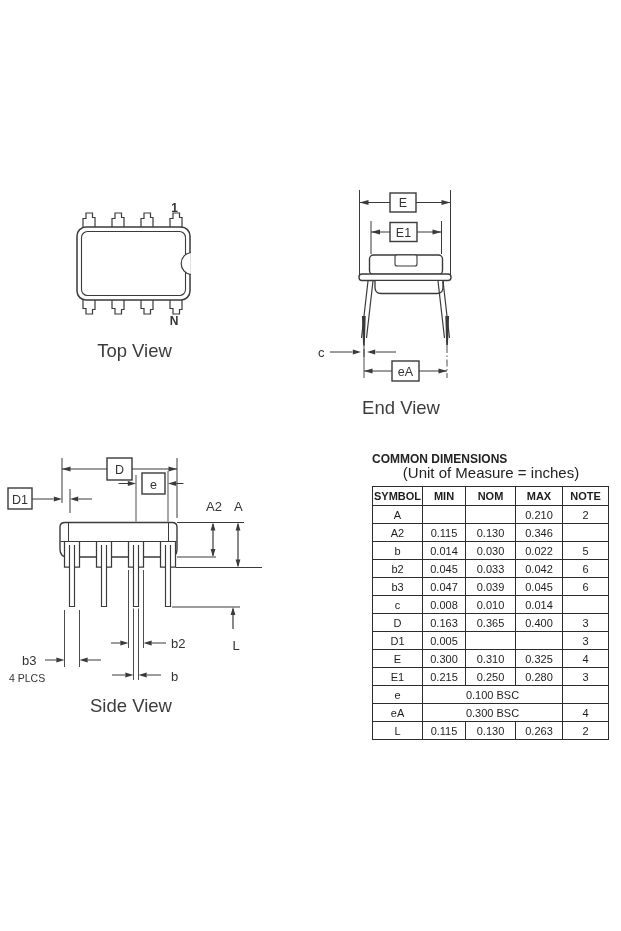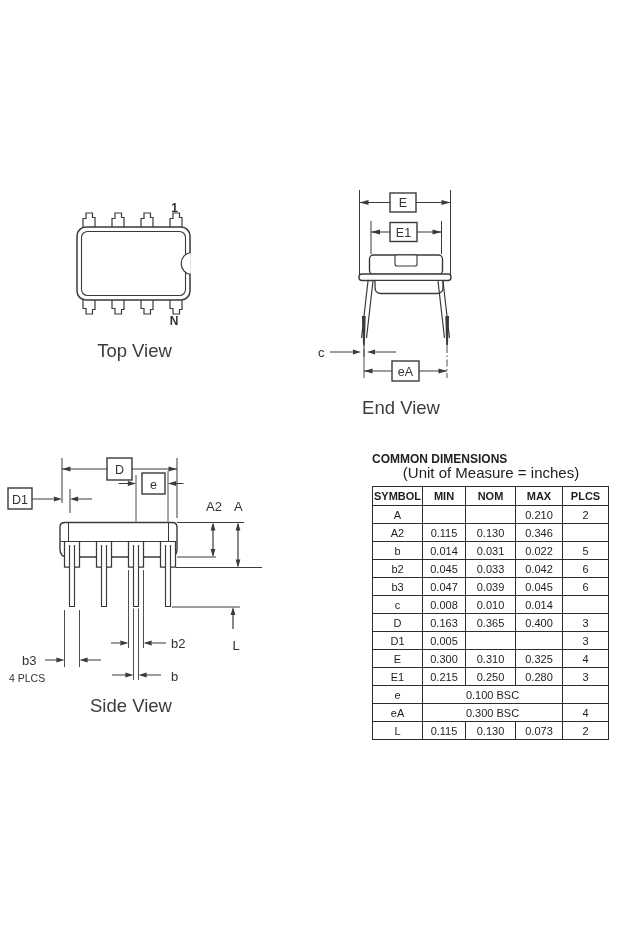--- a/index.html
+++ b/index.html
@@ -204,42 +204,42 @@
           <col style="width:50px">
       <col style="width:47px">
           <col style="width:46px">
     </colgroup>
     <thead>
       <tr>
         <th>SYMBOL</th>
         <th>MIN</th>
         <th>NOM</th>
         <th>MAX</th>
-        <th>PLCS</th>
+        <th>NOTE</th>
       </tr>
     </thead>
     <tbody>
           <tr>
             <td>A</td>
             <td></td>
             <td></td>
             <td>0.210</td>
             <td>2</td>
           </tr>
           <tr>
             <td>A2</td>
             <td>0.115</td>
             <td>0.130</td>
             <td>0.346</td>
             <td></td>
           </tr>
           <tr>
             <td>b</td>
             <td>0.014</td>
-            <td>0.031</td>
+            <td>0.030</td>
             <td>0.022</td>
             <td>5</td>
           </tr>
           <tr>
             <td>b2</td>
             <td>0.045</td>
             <td>0.033</td>
             <td>0.042</td>
             <td>6</td>
           </tr>
@@ -292,20 +292,20 @@
           </tr>
           <tr>
             <td>eA</td>
             <td colspan="3">0.300 BSC</td>
             <td>4</td>
           </tr>
           <tr>
             <td>L</td>
             <td>0.115</td>
             <td>0.130</td>
-            <td>0.073</td>
+            <td>0.263</td>
             <td>2</td>
           </tr>
         </tbody>
   </table>
 </div>
 
 </div>
 
 </body></html>

